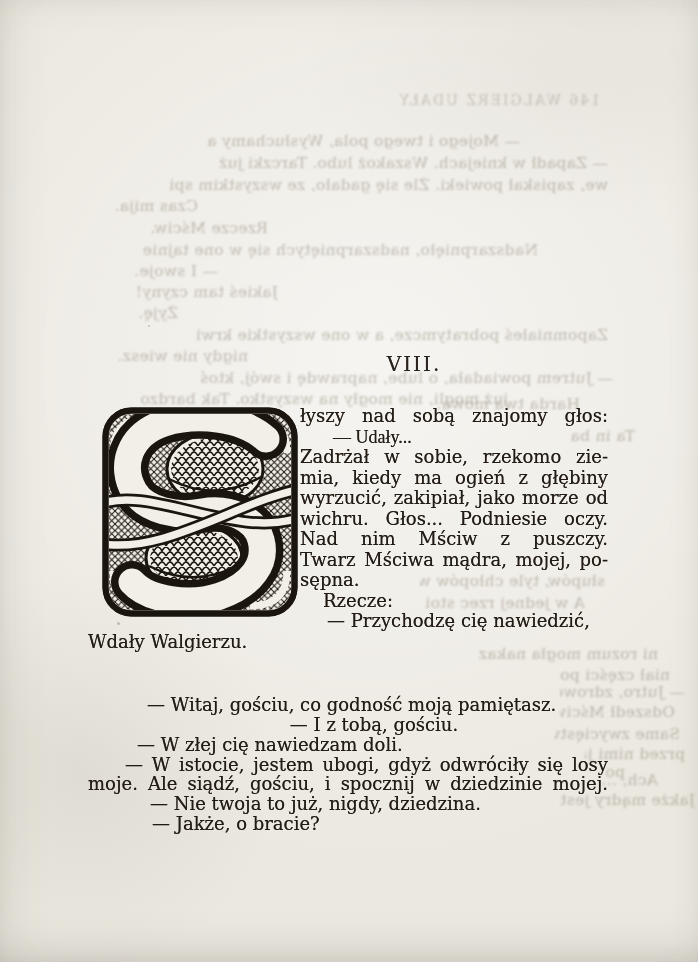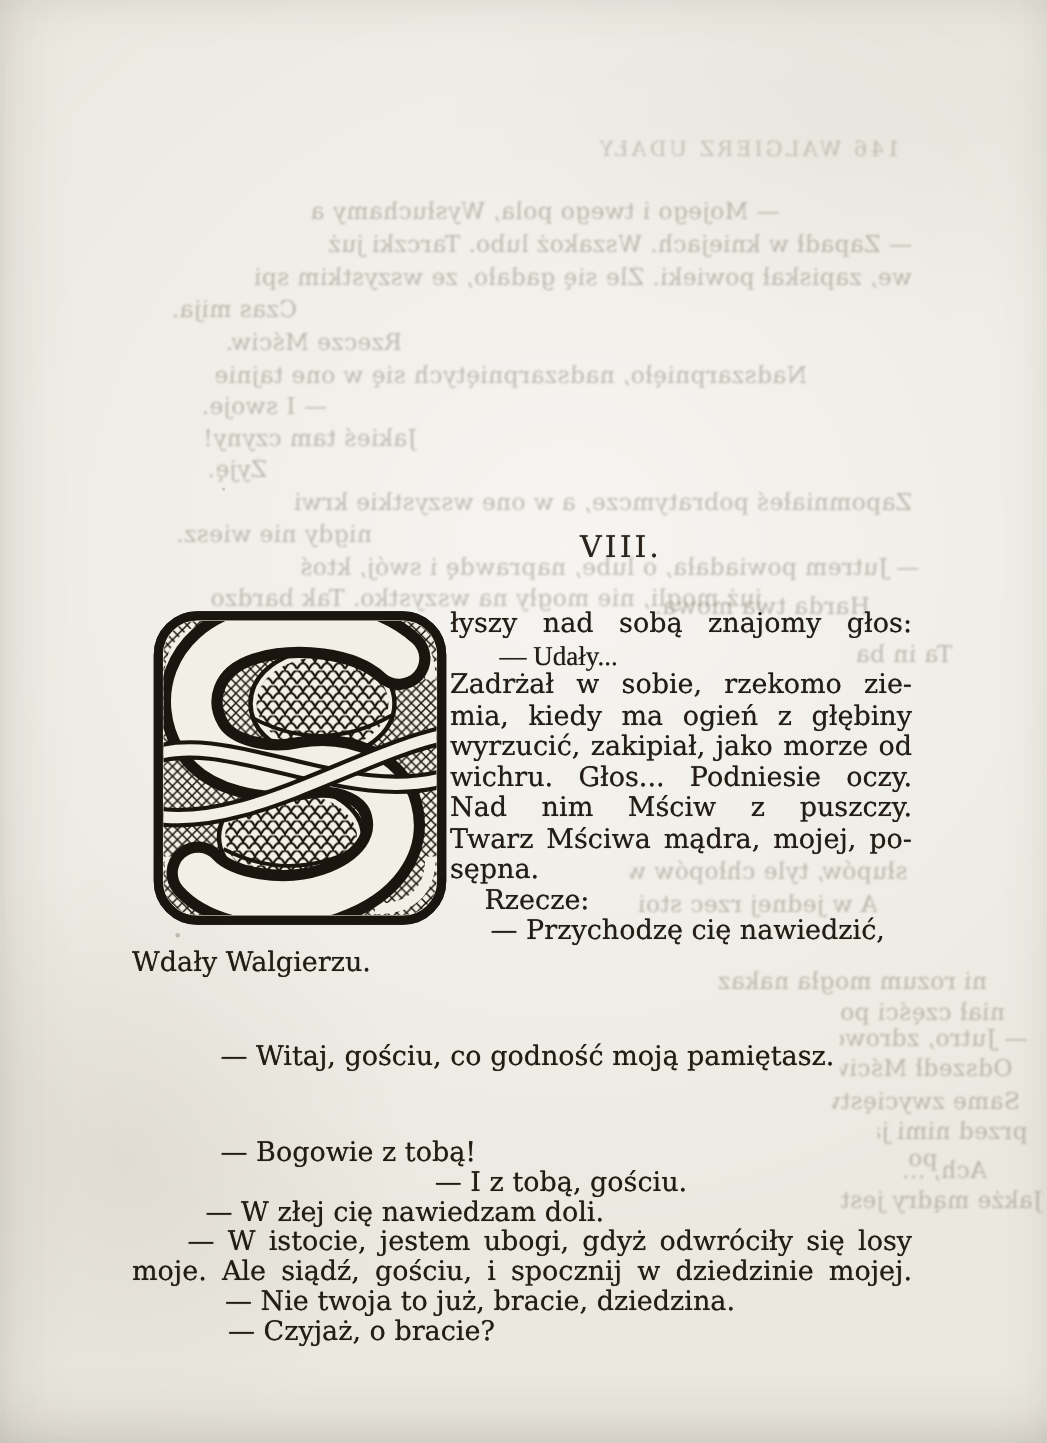--- a/index.html
+++ b/index.html
@@ -165,27 +165,26 @@
         <div class="fp-line jl">Twarz Mściwa mądra, mojej, po-</div>
         <div class="fp-line">sępna.</div>
         <div class="fp-line ind23">Rzecze:</div>
         <div class="fp-line ind27">— Przychodzę cię nawiedzić,</div>
       </div>
     </div>
 
     <div class="second-block">
       <div class="sb-line">Wdały Walgierzu.</div>
       <div class="sb-line ind59">— Witaj, gościu, co godność moją pamiętasz.</div>
-      <div class="sb-line ind59">— Bogowie z tobą!</div>
       <div class="sb-line ind52">— I z tobą, gościu.</div>
       <div class="sb-line ind49">— W złej cię nawiedzam doli.</div>
       <div class="sb-line ind37 jl">— W istocie, jestem ubogi, gdyż odwróciły się losy</div>
       <div class="sb-line jl">moje.  Ale siądź, gościu, i spocznij w dziedzinie mojej.</div>
-      <div class="sb-line ind62">— Nie twoja to już, bracie, dziedzina.</div>
-      <div class="sb-line ind64">— Czyjaż, o bracie?</div>
+      <div class="sb-line ind62">— Nie twoja to już, nigdy, dziedzina.</div>
+      <div class="sb-line ind64">— Jakże, o bracie?</div>
     </div>
   </div>
 
   <div class="speck" style="top:581px;left:293px;width:3px;height:2px;opacity:.5"></div>
   <div class="speck" style="top:622px;left:117px;width:3px;height:3px;opacity:.45"></div>
   <div class="speck" style="top:325px;left:148px;width:2px;height:2px;opacity:.4"></div>
 
 </div>
 
 </body></html>

